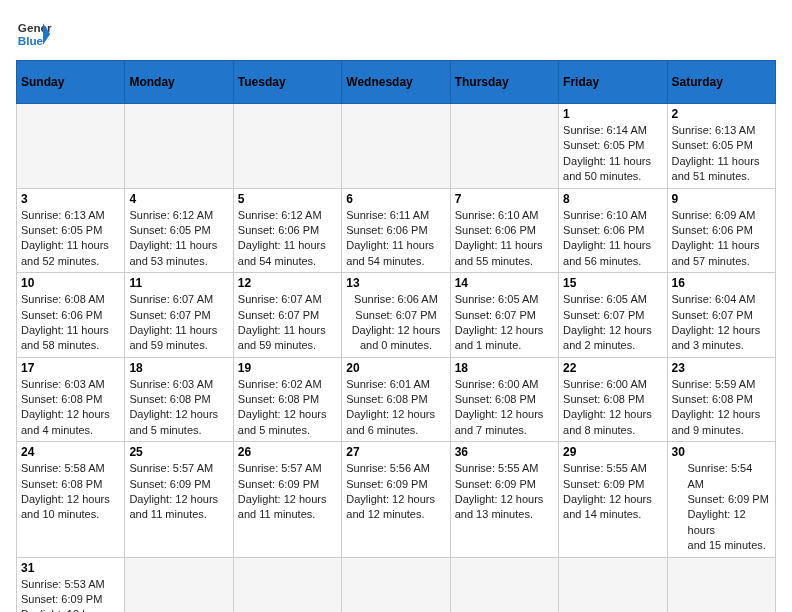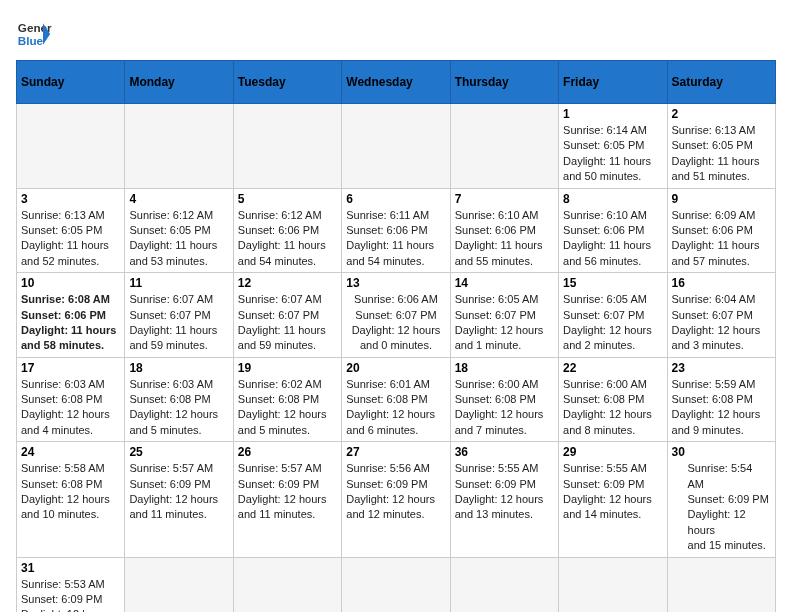--- a/index.html
+++ b/index.html
@@ -177,21 +177,21 @@
           <span class="day-num">9</span>
           <div class="day-info" style="white-space: pre-line;">Sunrise: 6:09 AM
 Sunset: 6:06 PM
 Daylight: 11 hours
 and 57 minutes.</div>
         </td>
       </tr>
       <tr>
         <td>
           <span class="day-num">10</span>
-          <div class="day-info" style="white-space: pre-line; font-weight: bold;">Sunrise: 6:08 AM
+          <div class="day-info" style="white-space: pre-line;">Sunrise: 6:08 AM
 Sunset: 6:06 PM
 Daylight: 11 hours
 and 58 minutes.</div>
         </td>
         <td>
           <span class="day-num">11</span>
           <div class="day-info" style="white-space: pre-line;">Sunrise: 6:07 AM
 Sunset: 6:07 PM
 Daylight: 11 hours
 and 59 minutes.</div>

